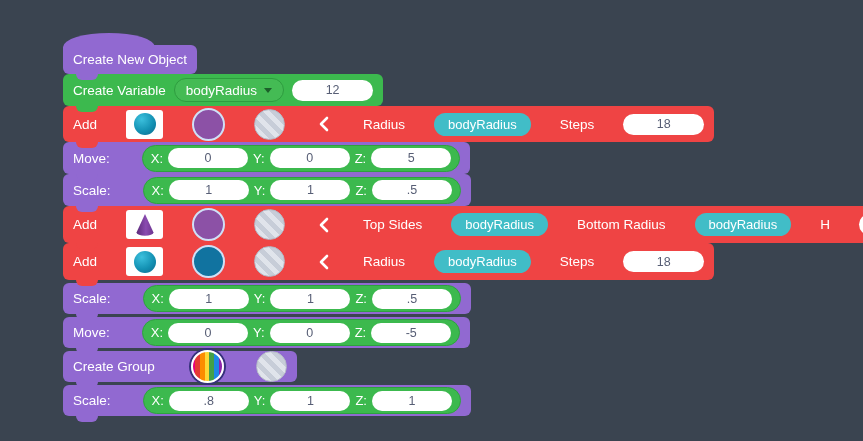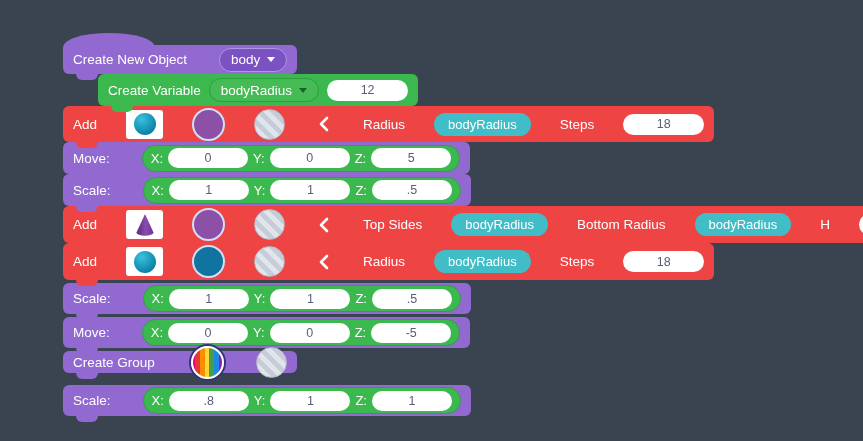--- a/index.html
+++ b/index.html
@@ -92,27 +92,23 @@
   .chev{display:flex;align-items:center;margin:0 4px;cursor:pointer;}
   .gap-l{margin-left:0;}
 </style>
 </head>
 <body>
 
 <div class="canvas">
 
   <div class="block purple hat tab" style="top:45px;height:29px;">
     <span class="lbl">Create New Object</span>
-    <span class="dd dd-purple">
-      <span>body</span>
-      <i class="caret"></i>
-    </span>
-  </div>
-
-  <div class="block green tab" style="top:74px;height:32px;margin-left:35px;">
+  </div>
+
+  <div class="block green tab" style="top:74px;height:32px;">
     <span class="lbl">Create Variable</span>
     <span class="dd dd-green">
       <span>bodyRadius</span>
       <i class="caret caret-dark"></i>
     </span>
     <span class="oval">12</span>
   </div>
 
   <div class="block blue tab" style="top:106px;height:36px;">
     <span class="lbl">Add</span>
@@ -222,21 +218,21 @@
     <span class="xyz">
       <span class="axis">X:</span>
       <span class="oval">0</span>
       <span class="axis">Y:</span>
       <span class="oval">0</span>
       <span class="axis">Z:</span>
       <span class="oval">-5</span>
     </span>
   </div>
 
-  <div class="block purple tab" style="top:351px;height:22px;">
+  <div class="block purple tab" style="top:351px;height:31px;">
     <span class="lbl">Create Group</span>
     <span class="swatch swatch-rainbow"></span>
     <span class="swatch swatch-material"></span>
   </div>
 
   <div class="block purple tab" style="top:385px;height:31px;">
     <span class="lbl">Scale:</span>
     <span class="xyz">
       <span class="axis">X:</span>
       <span class="oval">.8</span>

